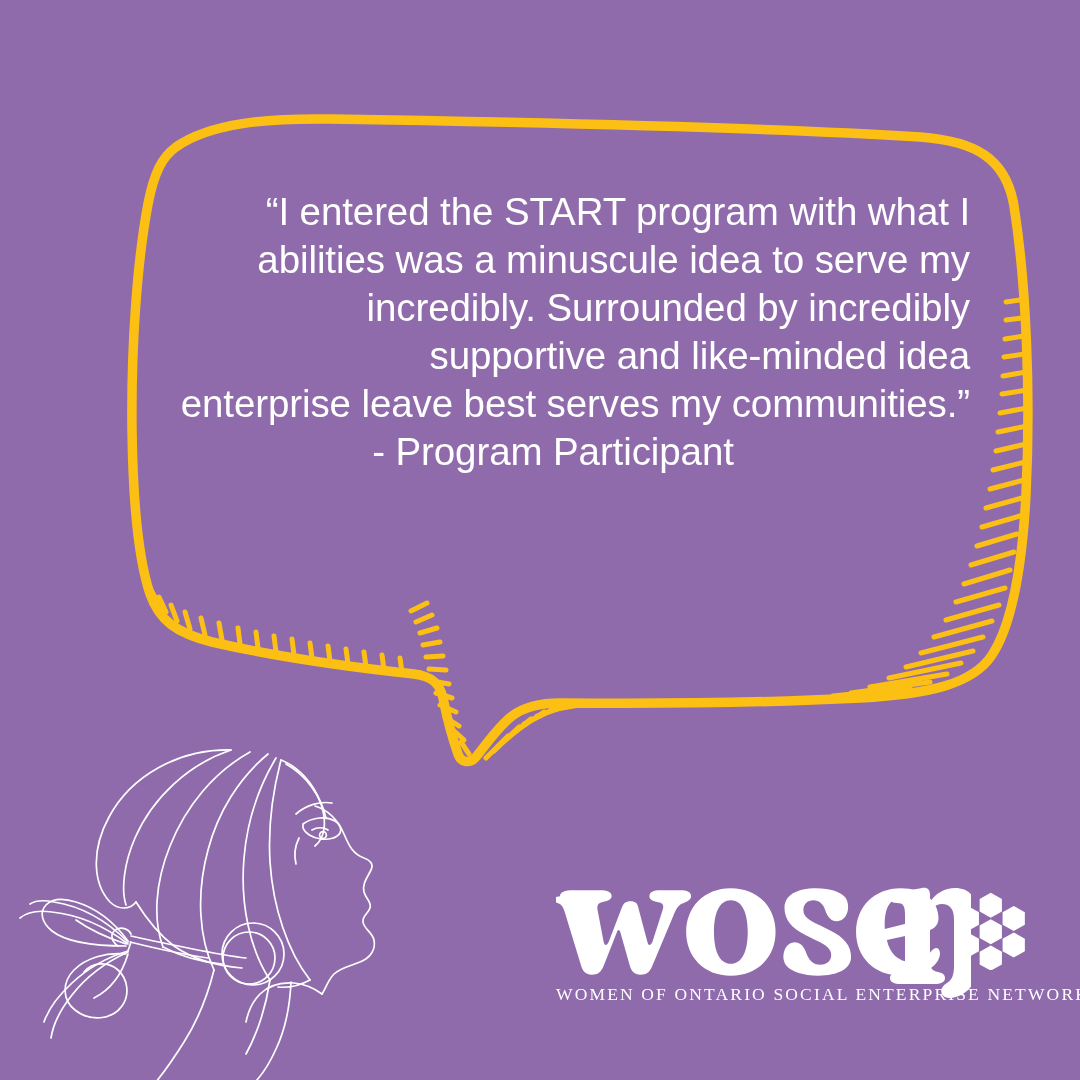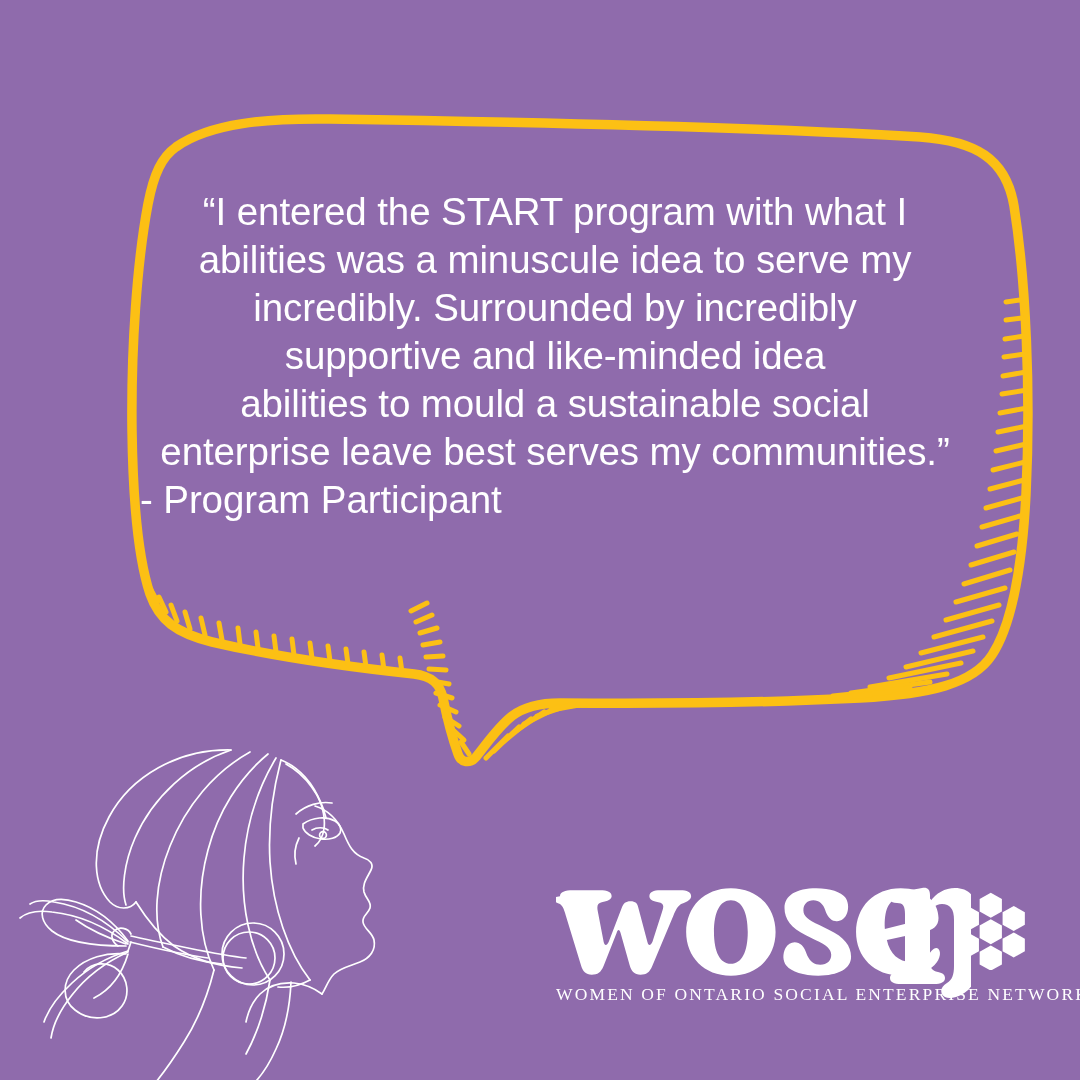--- a/index.html
+++ b/index.html
@@ -41,24 +41,25 @@
     color: #ffffff;
     font-family: "Liberation Sans", sans-serif;
     font-size: 38.5px;
     line-height: 48px;
     font-weight: 400;
     letter-spacing: -0.1px;
   }
   .quote-line {
     display: block;
     white-space: nowrap;
+    text-align: right;
   }
   .attribution {
     display: block;
-    text-align: left;
+    text-align: center;
     white-space: nowrap;
     padding-right: 4px;
   }
 
   
   .woman-art {
     position: absolute;
     left: 18px;
     top: 742px;
     width: 400px;
@@ -216,21 +217,20 @@
       <line x1="166" y1="612" x2="159" y2="597"></line>
       <line x1="157" y1="601" x2="150" y2="588"></line>
     </g>
   </svg>
 
   <div class="quote-block">
     <span class="quote-line">“I entered the START program with what I</span>
     <span class="quote-line">abilities was a minuscule idea to serve my</span>
     <span class="quote-line">incredibly.  Surrounded by incredibly</span>
     <span class="quote-line">supportive and like-minded idea</span>
-    <span class="quote-line">abilities to mould a sustainable social</span>
     <span class="quote-line">enterprise leave best serves my communities.”</span>
     <span class="attribution">- Program Participant</span>
   </div>
 
   <svg class="woman-art" viewBox="0 0 400 345" xmlns="http://www.w3.org/2000/svg" aria-hidden="true">
     <g fill="none" stroke="#ffffff" stroke-width="1.7" stroke-linecap="round" stroke-linejoin="round">
 
       <path d="M 213,8 C 160,7 113,34 91,75 C 72,110 76,143 92,160
                C 100,168 112,168 118,160"></path>
 

